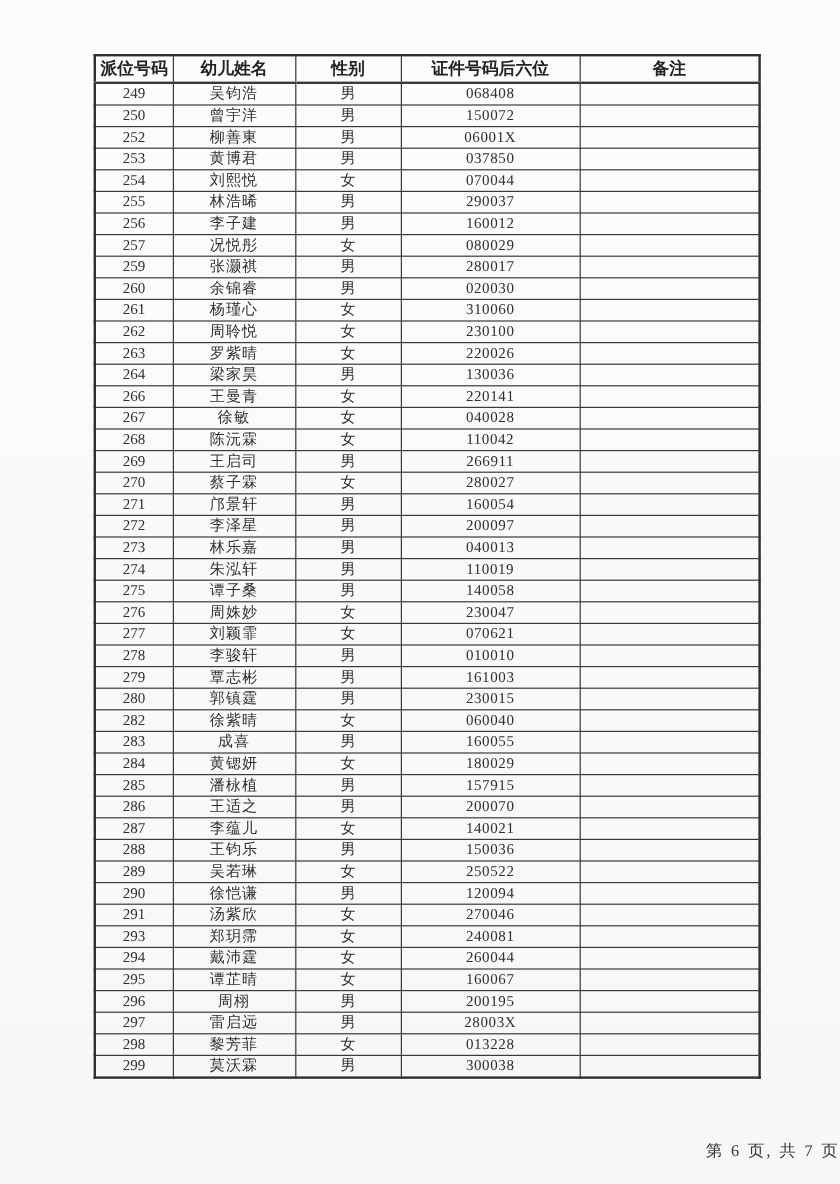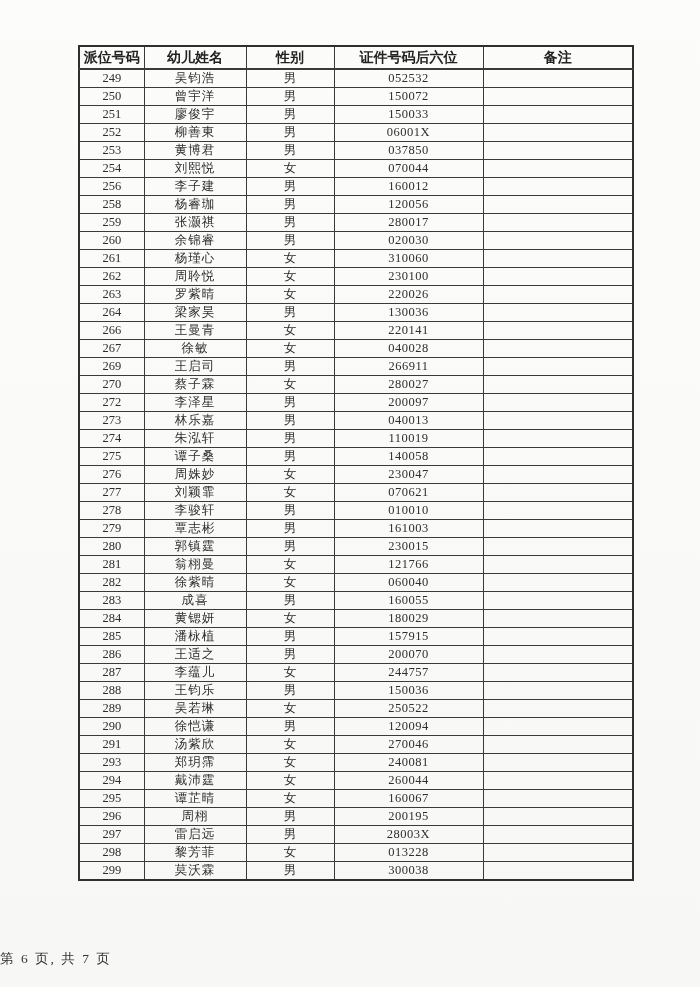--- a/index.html
+++ b/index.html
@@ -42,21 +42,21 @@
     line-height: 17px;
     color: #2e2e2e;
   }
   table.roster { border: 2px solid #2f2f2f; }
   td.c-name { letter-spacing: 1px; }
   td.c-id { font-family: "Liberation Serif", serif; letter-spacing: 0.5px; }
   .footer {
     position: absolute;
     left: 0; top: 950px;
     width: 100%;
-    text-align: left;
+    text-align: right;
     font-size: 13.5px;
     letter-spacing: 2px;
     color: #333;
   }
 </style>
 </head>
 <body>
 
 <div class="page">
 
@@ -75,38 +75,31 @@
           <th>性别</th>
           <th>证件号码后六位</th>
           <th>备注</th>
         </tr>
     </thead>
     <tbody id="table-body">
         <tr>
           <td class="c-no">249</td>
           <td class="c-name">吴钧浩</td>
           <td class="c-gender">男</td>
-          <td class="c-id">052532</td>
+          <td class="c-id">068408</td>
           <td class="c-remark"></td>
         </tr>
         <tr>
           <td class="c-no">250</td>
           <td class="c-name">曾宇洋</td>
           <td class="c-gender">男</td>
           <td class="c-id">150072</td>
           <td class="c-remark"></td>
         </tr>
         <tr>
-          <td class="c-no">251</td>
-          <td class="c-name">廖俊宇</td>
-          <td class="c-gender">男</td>
-          <td class="c-id">150033</td>
-          <td class="c-remark"></td>
-        </tr>
-        <tr>
           <td class="c-no">252</td>
           <td class="c-name">柳善東</td>
           <td class="c-gender">男</td>
           <td class="c-id">06001X</td>
           <td class="c-remark"></td>
         </tr>
         <tr>
           <td class="c-no">253</td>
           <td class="c-name">黄博君</td>
           <td class="c-gender">男</td>
@@ -114,31 +107,38 @@
           <td class="c-remark"></td>
         </tr>
         <tr>
           <td class="c-no">254</td>
           <td class="c-name">刘熙悦</td>
           <td class="c-gender">女</td>
           <td class="c-id">070044</td>
           <td class="c-remark"></td>
         </tr>
         <tr>
+          <td class="c-no">255</td>
+          <td class="c-name">林浩晞</td>
+          <td class="c-gender">男</td>
+          <td class="c-id">290037</td>
+          <td class="c-remark"></td>
+        </tr>
+        <tr>
           <td class="c-no">256</td>
           <td class="c-name">李子建</td>
           <td class="c-gender">男</td>
           <td class="c-id">160012</td>
           <td class="c-remark"></td>
         </tr>
         <tr>
-          <td class="c-no">258</td>
-          <td class="c-name">杨睿珈</td>
-          <td class="c-gender">男</td>
-          <td class="c-id">120056</td>
+          <td class="c-no">257</td>
+          <td class="c-name">况悦彤</td>
+          <td class="c-gender">女</td>
+          <td class="c-id">080029</td>
           <td class="c-remark"></td>
         </tr>
         <tr>
           <td class="c-no">259</td>
           <td class="c-name">张灏祺</td>
           <td class="c-gender">男</td>
           <td class="c-id">280017</td>
           <td class="c-remark"></td>
         </tr>
         <tr>
@@ -184,34 +184,48 @@
           <td class="c-remark"></td>
         </tr>
         <tr>
           <td class="c-no">267</td>
           <td class="c-name">徐敏</td>
           <td class="c-gender">女</td>
           <td class="c-id">040028</td>
           <td class="c-remark"></td>
         </tr>
         <tr>
+          <td class="c-no">268</td>
+          <td class="c-name">陈沅霖</td>
+          <td class="c-gender">女</td>
+          <td class="c-id">110042</td>
+          <td class="c-remark"></td>
+        </tr>
+        <tr>
           <td class="c-no">269</td>
           <td class="c-name">王启司</td>
           <td class="c-gender">男</td>
           <td class="c-id">266911</td>
           <td class="c-remark"></td>
         </tr>
         <tr>
           <td class="c-no">270</td>
           <td class="c-name">蔡子霖</td>
           <td class="c-gender">女</td>
           <td class="c-id">280027</td>
           <td class="c-remark"></td>
         </tr>
         <tr>
+          <td class="c-no">271</td>
+          <td class="c-name">邝景轩</td>
+          <td class="c-gender">男</td>
+          <td class="c-id">160054</td>
+          <td class="c-remark"></td>
+        </tr>
+        <tr>
           <td class="c-no">272</td>
           <td class="c-name">李泽星</td>
           <td class="c-gender">男</td>
           <td class="c-id">200097</td>
           <td class="c-remark"></td>
         </tr>
         <tr>
           <td class="c-no">273</td>
           <td class="c-name">林乐嘉</td>
           <td class="c-gender">男</td>
@@ -261,27 +275,20 @@
           <td class="c-remark"></td>
         </tr>
         <tr>
           <td class="c-no">280</td>
           <td class="c-name">郭镇霆</td>
           <td class="c-gender">男</td>
           <td class="c-id">230015</td>
           <td class="c-remark"></td>
         </tr>
         <tr>
-          <td class="c-no">281</td>
-          <td class="c-name">翁栩曼</td>
-          <td class="c-gender">女</td>
-          <td class="c-id">121766</td>
-          <td class="c-remark"></td>
-        </tr>
-        <tr>
           <td class="c-no">282</td>
           <td class="c-name">徐紫晴</td>
           <td class="c-gender">女</td>
           <td class="c-id">060040</td>
           <td class="c-remark"></td>
         </tr>
         <tr>
           <td class="c-no">283</td>
           <td class="c-name">成喜</td>
           <td class="c-gender">男</td>
@@ -306,21 +313,21 @@
           <td class="c-no">286</td>
           <td class="c-name">王适之</td>
           <td class="c-gender">男</td>
           <td class="c-id">200070</td>
           <td class="c-remark"></td>
         </tr>
         <tr>
           <td class="c-no">287</td>
           <td class="c-name">李蕴儿</td>
           <td class="c-gender">女</td>
-          <td class="c-id">244757</td>
+          <td class="c-id">140021</td>
           <td class="c-remark"></td>
         </tr>
         <tr>
           <td class="c-no">288</td>
           <td class="c-name">王钧乐</td>
           <td class="c-gender">男</td>
           <td class="c-id">150036</td>
           <td class="c-remark"></td>
         </tr>
         <tr>

